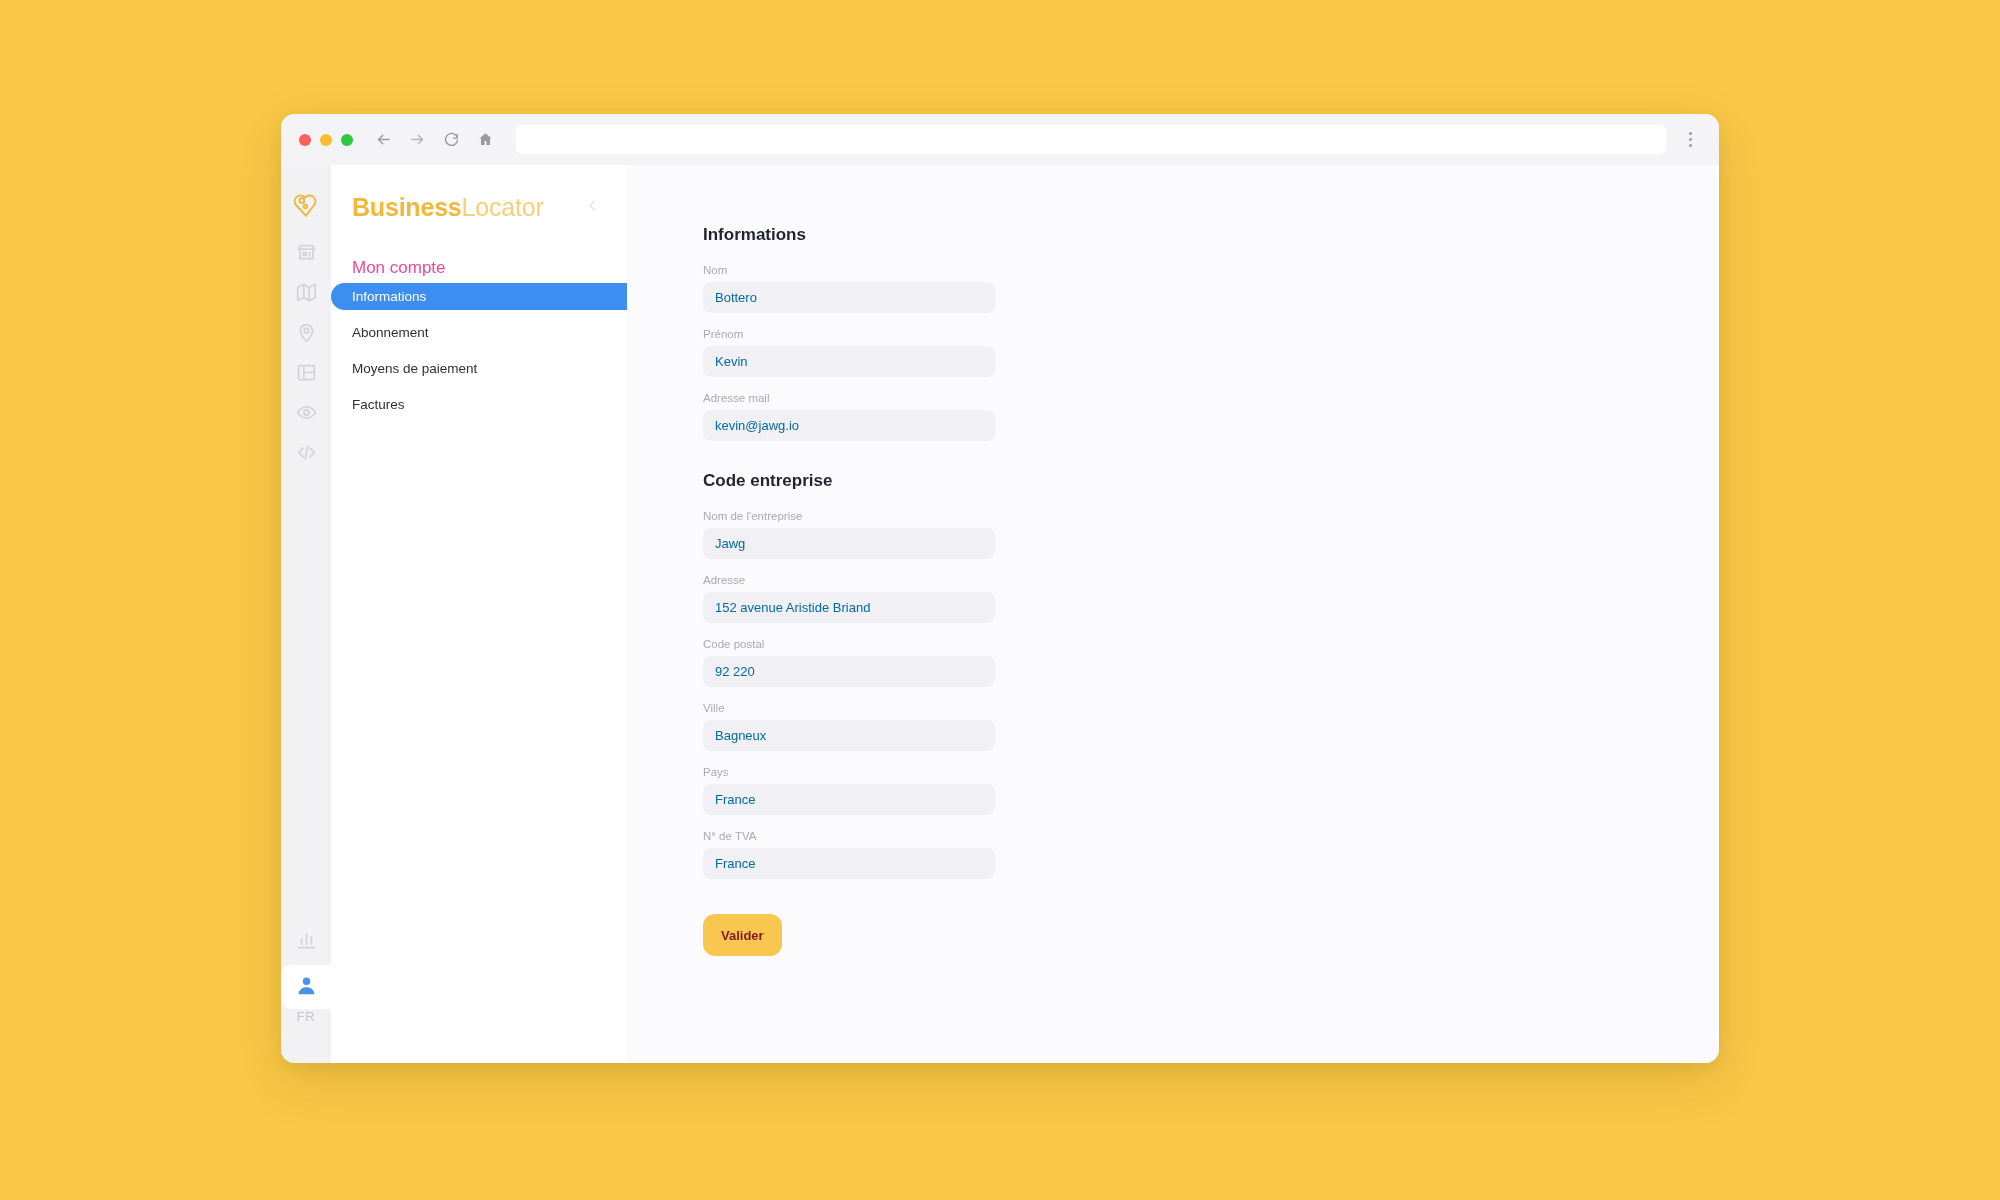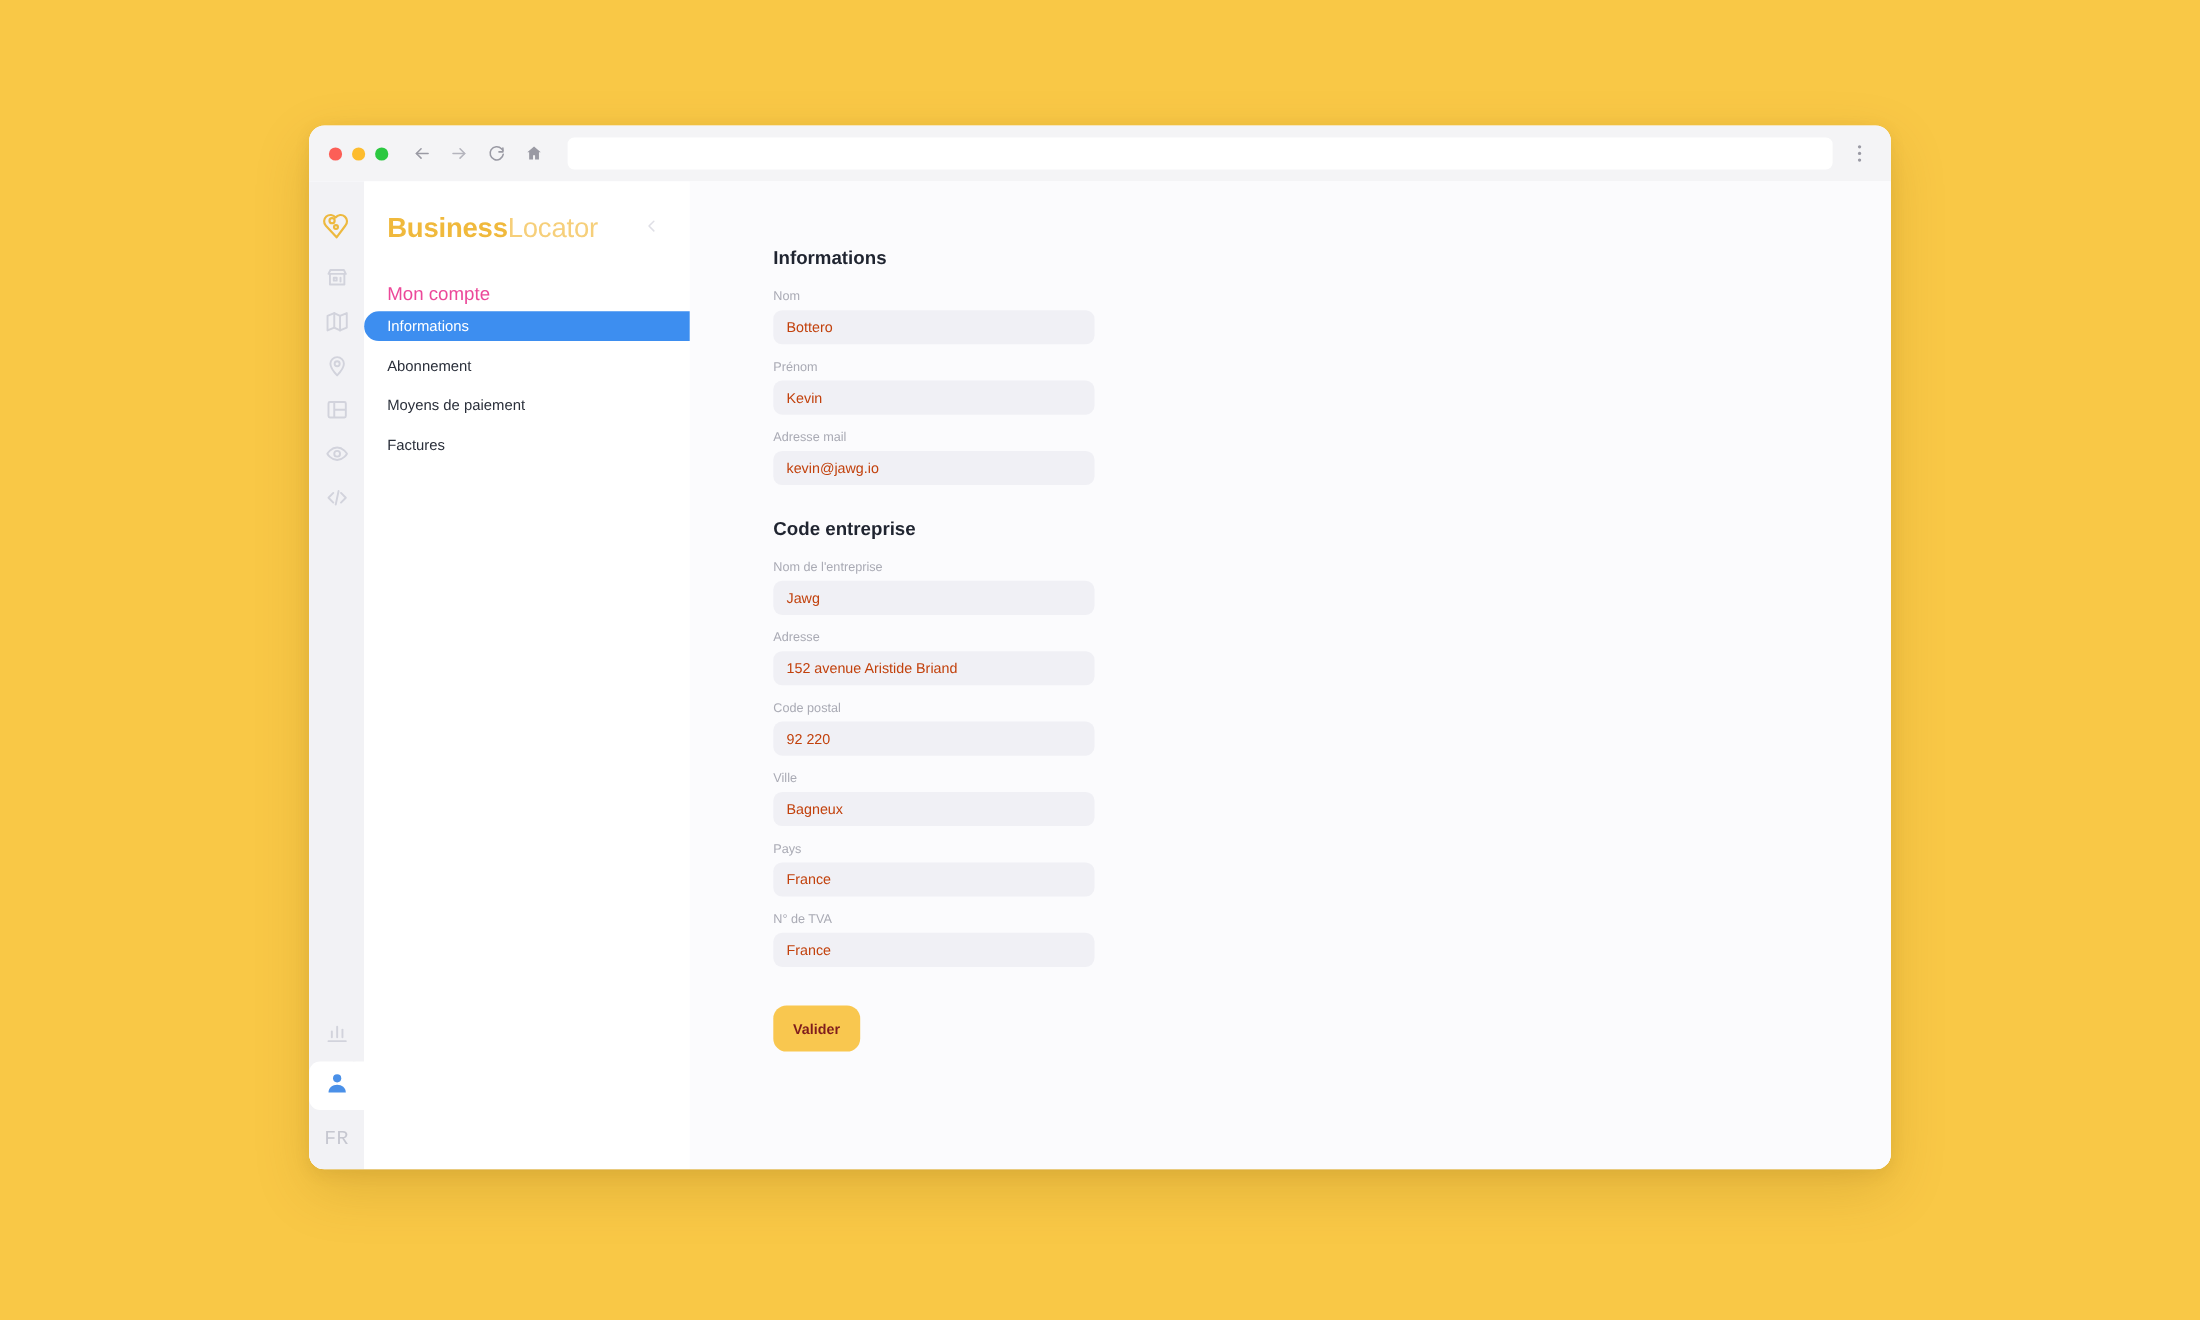--- a/index.html
+++ b/index.html
@@ -174,26 +174,24 @@
     height: 10px;
     background: #f2f2f5;
   }
   .rail-active::before { top: -10px;    border-bottom-right-radius: 10px; }
   .rail-active::after  { bottom: -10px; border-top-right-radius: 10px; }
 
   .rail-lang {
     width: 50px;
     height: 54px;
     display: flex;
-    align-items: center;
-    justify-content: center;
-    font-size: 18px;
+    justify-content: center;
+    font-size: 13px;
     color: #c6c7d0;
     letter-spacing: 0.5px;
-    font-family: Liberation Mono, monospace;
   }
 
   
   .panel {
     width: 296px;
     flex: none;
     background: #ffffff;
     padding: 28px 0 0 0;
     position: relative;
     overflow: hidden;
@@ -290,21 +288,21 @@
   }
 
   .field-input {
     height: 31px;
     background: #f0f0f5;
     border-radius: 8px;
     display: flex;
     align-items: center;
     padding: 0 12px;
     font-size: 13px;
-    color: #c2410c;
+    color: #0369a1;
   }
 
   .submit {
     margin-top: 20px;
     height: 42px;
     padding: 0 18px;
     background: #f9c74f;
     border: none;
     border-radius: 12px;
     font-family: "Liberation Sans", sans-serif;

